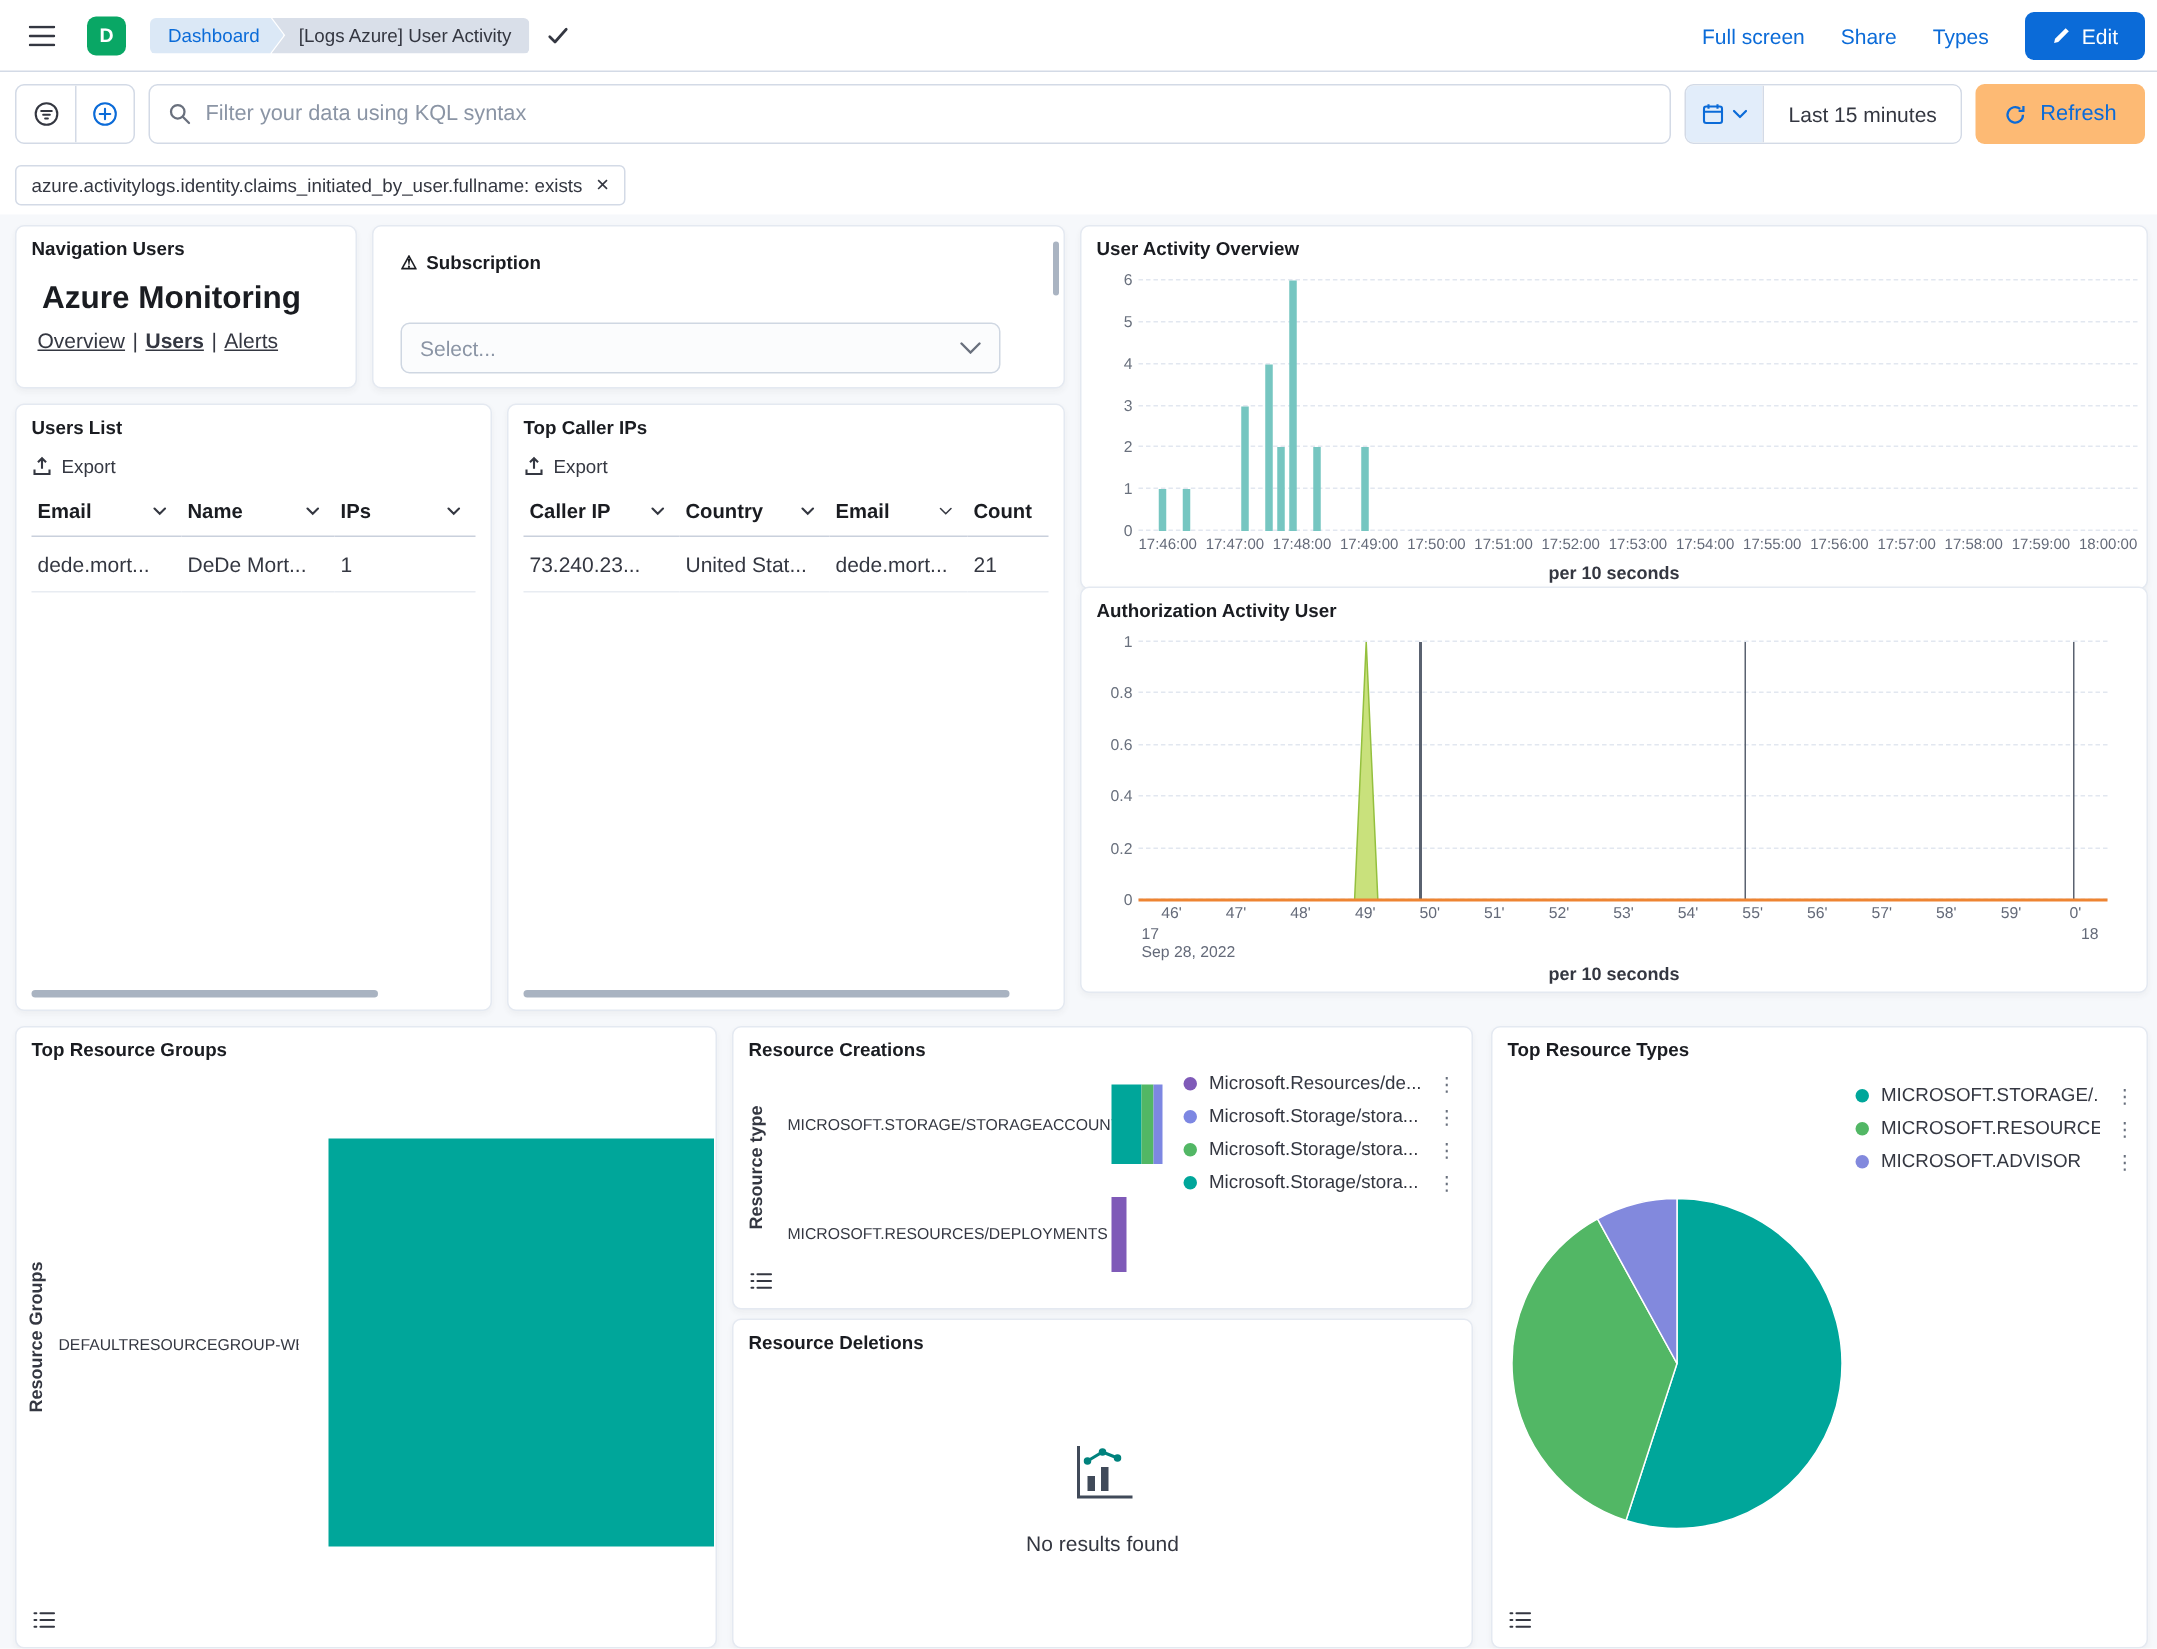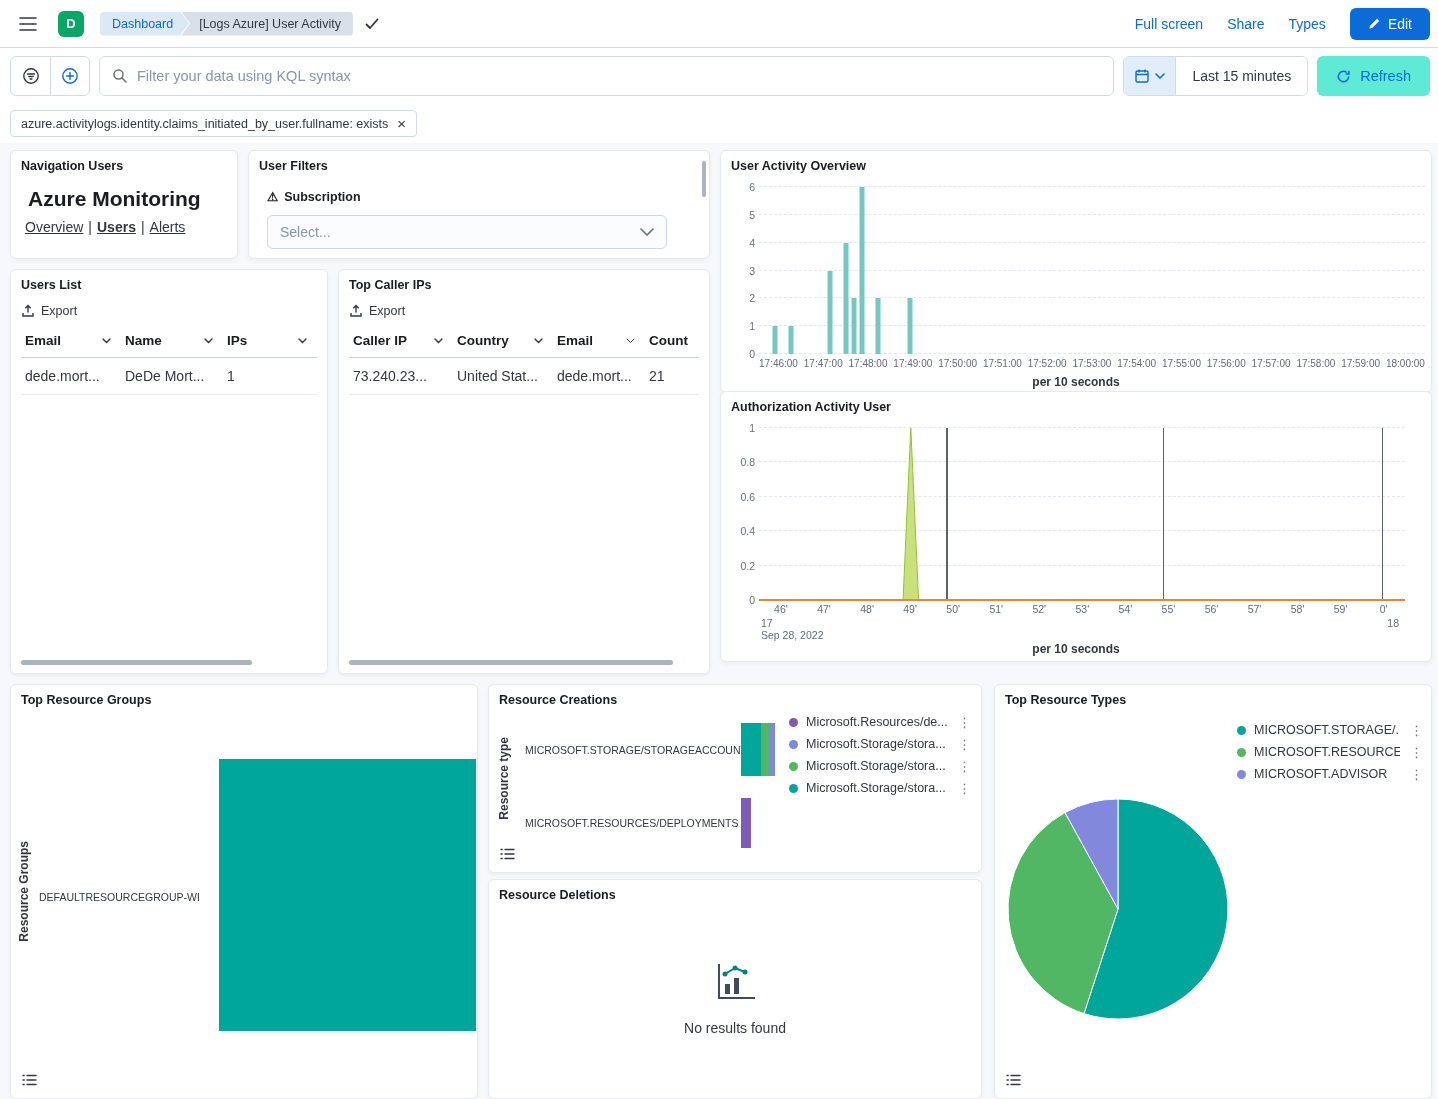--- a/index.html
+++ b/index.html
@@ -26,21 +26,21 @@
   .qrow{position:absolute;top:48px;left:0;right:0;height:56px;display:flex;align-items:center;gap:9px;padding:0 8px 0 10px;background:#fff;}
   .fgroup{display:flex;height:40px;border:1px solid #d3dae6;border-radius:6px;overflow:hidden;background:#fff;flex:none;}
   .fbtn{width:39px;display:flex;align-items:center;justify-content:center;cursor:pointer;}
   .fbtn + .fbtn{border-left:1px solid #d3dae6;}
   .searchbox{flex:1;height:40px;border:1px solid #d3dae6;border-radius:6px;display:flex;align-items:center;padding:0 12px;gap:9px;background:#fff;}
   .searchbox input{border:none;outline:none;flex:1;font-size:14.5px;font-family:inherit;color:#343741;background:transparent;}
   .searchbox input::placeholder{color:#8b95a5;}
   .dategroup{display:flex;height:40px;border:1px solid #d3dae6;border-radius:6px;overflow:hidden;flex:none;}
   .date-ico{display:flex;align-items:center;gap:5px;background:#e2edfa;padding:0 10px;cursor:pointer;}
   .date-text{display:flex;align-items:center;padding:0 16px;font-size:14px;background:#fff;border-left:1px solid #d3dae6;cursor:pointer;min-width:124px;white-space:nowrap;}
-  .refresh-btn{display:flex;align-items:center;gap:9px;height:40px;padding:0 19px;background:#5eead4;color:var(--accent);border:none;border-radius:6px;font-size:14.5px;font-weight:500;font-family:inherit;cursor:pointer;flex:none;}
+  .refresh-btn{display:flex;align-items:center;gap:9px;height:40px;padding:0 19px;background:#fdba74;color:var(--accent);border:none;border-radius:6px;font-size:14.5px;font-weight:500;font-family:inherit;cursor:pointer;flex:none;}
 
   
   .prow{position:absolute;top:104px;left:0;right:0;height:39px;padding:6px 10px;background:#fff;}
   .fpill{display:inline-flex;align-items:center;gap:9px;height:27px;border:1px solid #d3dae6;border-radius:4px;background:#fff;padding:0 10px;font-size:12.5px;color:#343741;cursor:pointer;}
   .fpill .x{font-size:15px;color:#343741;cursor:pointer;line-height:1;}
 
   
   .dash{position:absolute;top:143px;left:0;right:0;bottom:0;background:#f6f8fb;}
   .panel{position:absolute;background:#fff;border:1px solid #e4e9f1;border-radius:6px;box-shadow:0 2px 4px rgba(52,55,65,.05);}
   .ptitle{font-size:12.5px;font-weight:700;color:#1a1c21;padding:8px 10px 0 10px;white-space:nowrap;overflow:hidden;cursor:pointer;}
@@ -195,21 +195,20 @@
 
     <div class="panel" style="left:10px;top:7px;width:228px;height:109px;">
       <div class="ptitle">Navigation Users</div>
       <div class="nav-head">Azure Monitoring</div>
       <div class="nav-links">
         <a>Overview</a><span class="nav-sep">|</span><a class="active">Users</a><span class="nav-sep">|</span><a>Alerts</a>
       </div>
     </div>
 
     <div class="panel" style="left:248px;top:7px;width:462px;height:109px;">
-      <div class="ptitle">User Filters</div>
       <div class="uf-field">
         <span>⚠</span>
         <span>Subscription</span>
       </div>
       <div class="uf-select">
         <span>Select...</span>
         <svg width="14" height="8" viewBox="0 0 14 8">
             <path d="M1 1l6 6 6-6" fill="none" stroke="#69707d" stroke-width="1.6" stroke-linecap="round"></path>
           </svg>
       </div>

